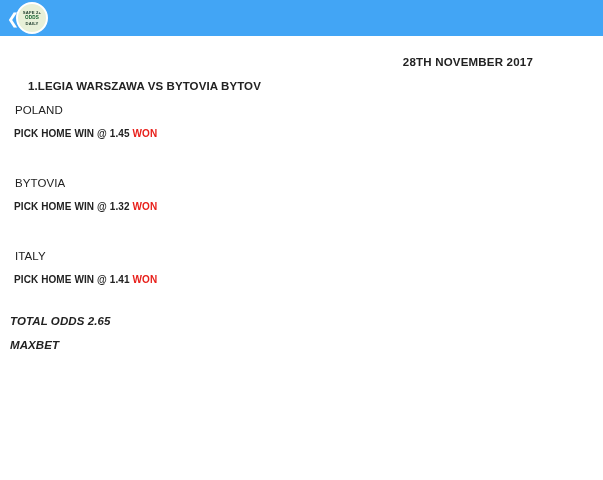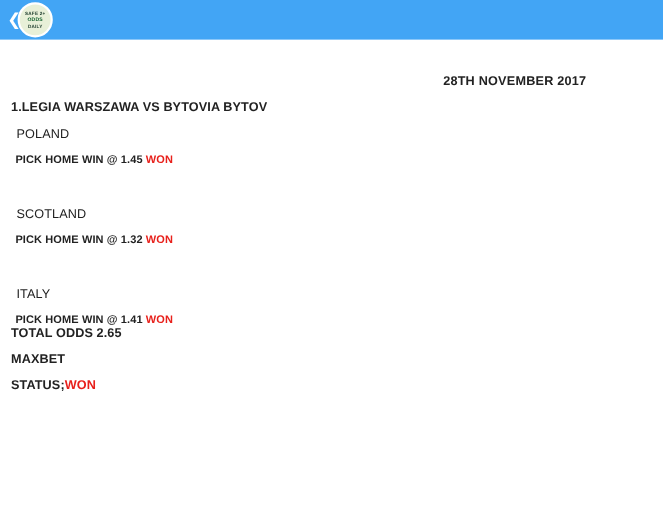--- a/index.html
+++ b/index.html
@@ -66,33 +66,33 @@
     padding: 0 8px;
     box-sizing: border-box;
   }
 
   .date-line {
     text-align: right;
     padding-right: 62px;
     font-size: 11.5px;
     font-weight: bold;
     color: #222222;
-    margin-top: 32px;
+    margin-top: 20px;
     letter-spacing: 0.2px;
   }
 
   .match-block {
     margin-top: 12px;
   }
   .match-title {
     font-size: 11.5px;
     font-weight: bold;
     color: #222222;
     letter-spacing: 0.1px;
-    margin-left: 2px;
+    margin-left: 20px;
   }
   .match-country {
     font-size: 11.5px;
     font-weight: normal;
     color: #222222;
     margin-top: 12px;
     margin-left: 7px;
     letter-spacing: 0.1px;
   }
   .match-pick {
@@ -104,20 +104,22 @@
     letter-spacing: 0.1px;
   }
   .won {
     color: #e8201b;
     font-weight: bold;
   }
 
   .gap { height: 26px; }
 
   .summary {
+    margin-top: 30px;
+    font-style: italic;
   }
   .summary-line {
     font-size: 11.5px;
     font-weight: bold;
     color: #222222;
     margin-top: 12px;
     margin-left: 2px;
     letter-spacing: 0.1px;
   }
   .summary-line:first-child { margin-top: 0; }
@@ -143,38 +145,35 @@
     <div class="match-country">POLAND</div>
     <div class="match-pick">
       <span>PICK HOME WIN @ 1.45</span>
       <span class="won">WON</span>
     </div>
   </div>
 
   <div class="gap"></div>
 
   <div class="match-block">
-    <div class="match-country">SCOTLAND</div>
+    <div class="match-country">BYTOVIA</div>
     <div class="match-pick">
       <span>PICK HOME WIN @ 1.32</span>
       <span class="won">WON</span>
     </div>
   </div>
 
   <div class="gap"></div>
 
   <div class="match-block">
     <div class="match-country">ITALY</div>
     <div class="match-pick">
       <span>PICK HOME WIN @ 1.41</span>
       <span class="won">WON</span>
     </div>
   </div>
 
   <div class="summary">
     <div class="summary-line">TOTAL ODDS 2.65</div>
     <div class="summary-line">MAXBET</div>
-    <div class="summary-line">
-      <span>STATUS;</span><span class="won">WON</span>
-    </div>
   </div>
 
 </div>
 
 </body></html>

